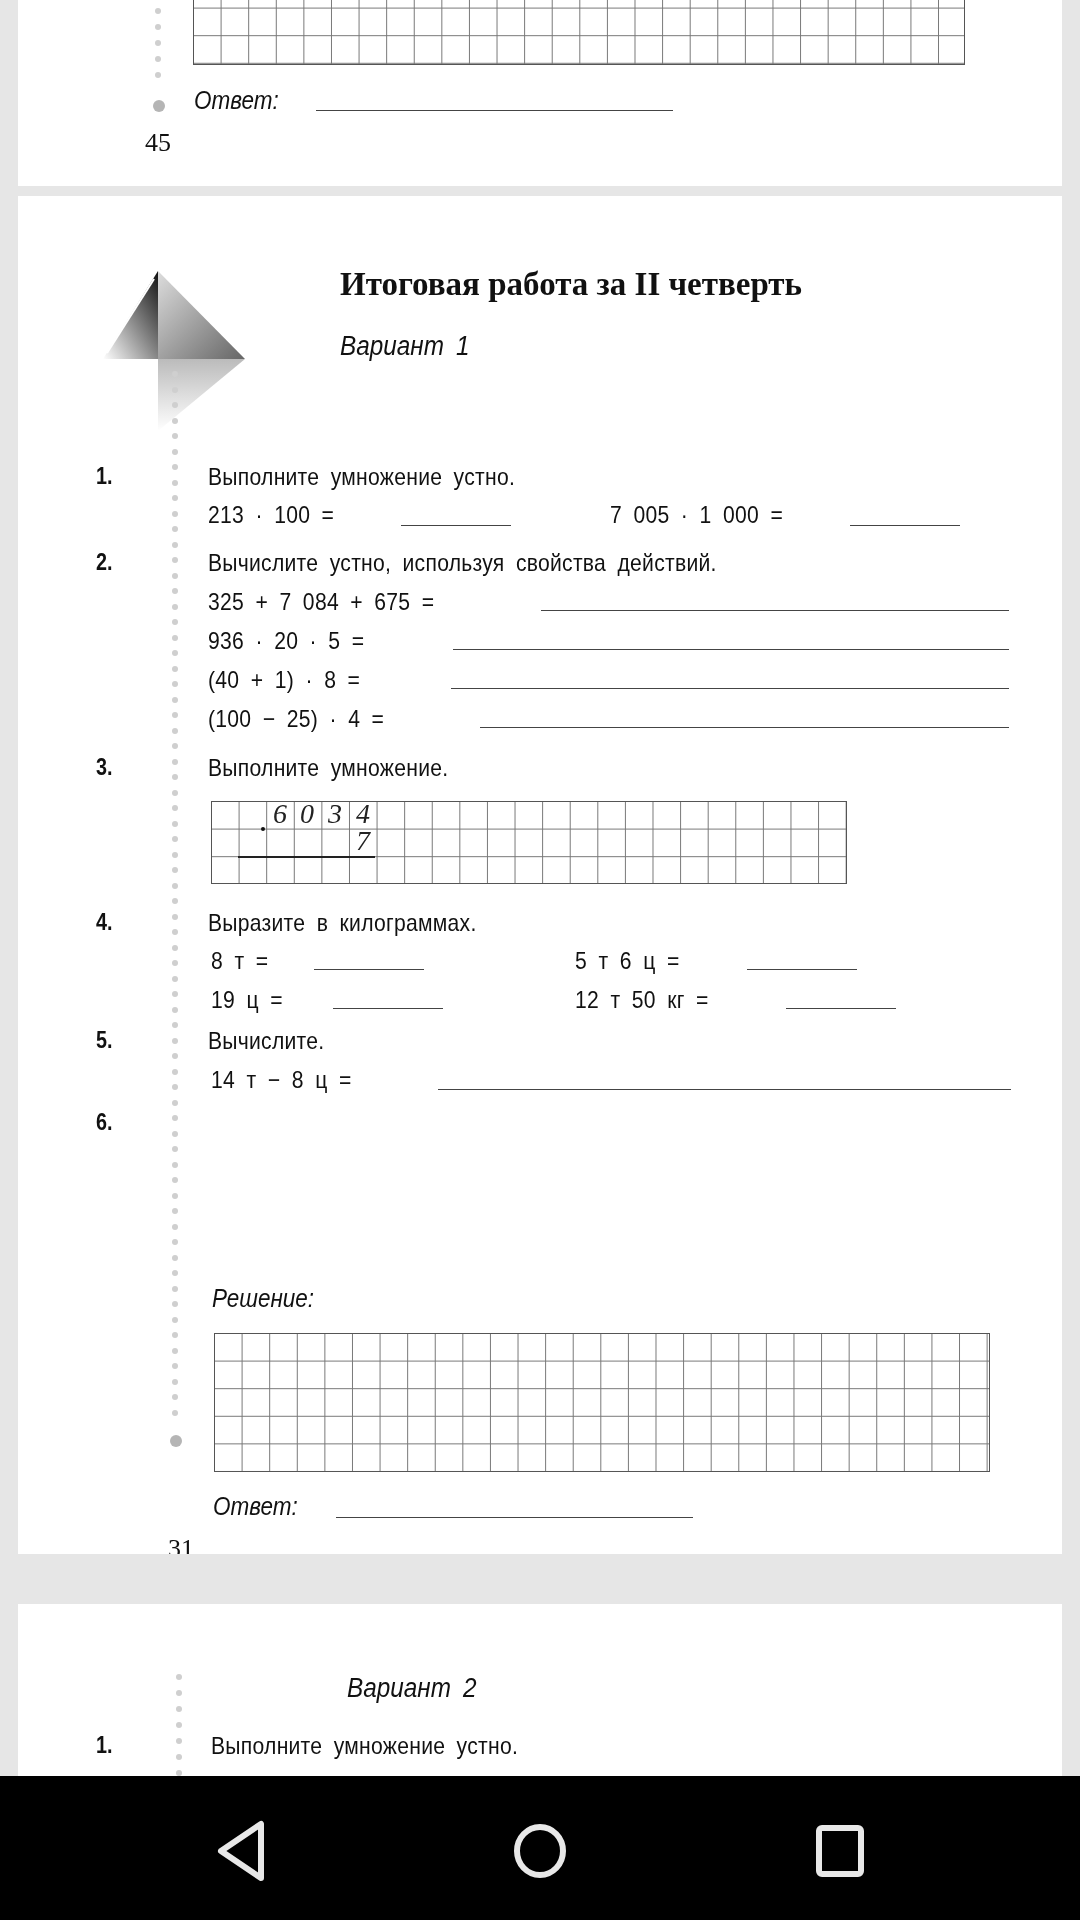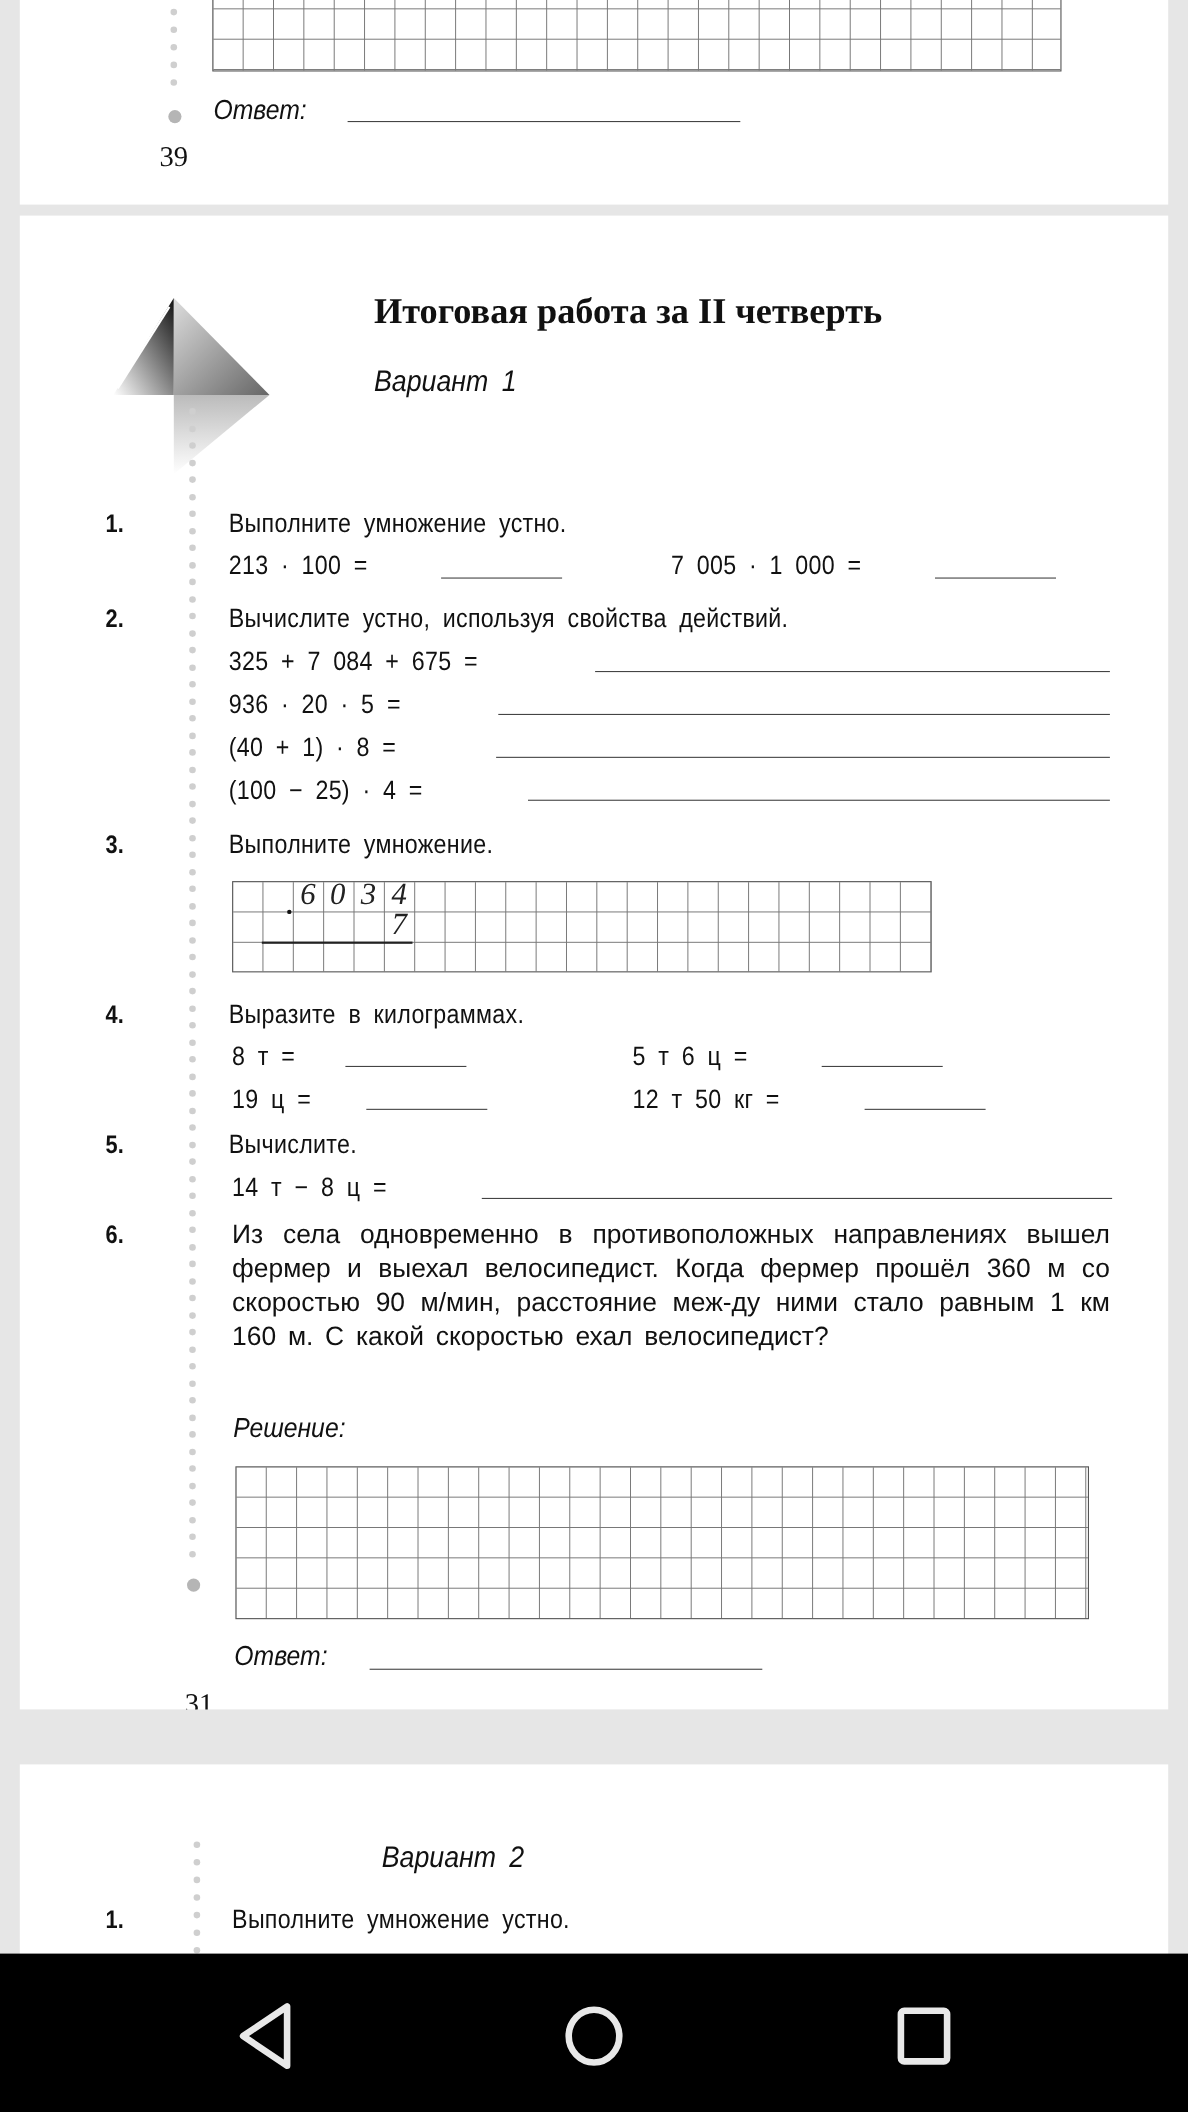--- a/index.html
+++ b/index.html
@@ -37,21 +37,21 @@
     <div class="dot" style="top:8px"></div>
     <div class="dot" style="top:24px"></div>
     <div class="dot" style="top:40px"></div>
     <div class="dot" style="top:56px"></div>
     <div class="dot" style="top:72px"></div>
     <div class="dot big" style="top:100px"></div>
   </div>
   <div class="grid" style="left:175px; top:-20px; width:772px; height:85px;"></div>
   <span class="ital" style="left:176px; top:86px;">Ответ:</span>
   <div class="blank" style="left:298px; top:110px; width:357px;"></div>
-  <span class="pagenum" style="left:127px; top:128px;">39</span>
+  <span class="pagenum" style="left:127px; top:128px;">45</span>
 </div>
 
 <div class="page p28">
 
   <svg style="position:absolute; left:85px; top:75px;" width="180" height="160" viewBox="0 0 180 160">
     <defs>
       <linearGradient id="gl" x1="1" y1="0" x2="0" y2="1">
         <stop offset="0" stop-color="#111"></stop>
         <stop offset="1" stop-color="#fff"></stop>
       </linearGradient>
@@ -184,21 +184,20 @@
   <div class="blank" style="left:315px; top:812px; width:110px;"></div>
   <span class="txt" style="left:557px; top:790px;">12 т 50 кг =</span>
   <div class="blank" style="left:768px; top:812px; width:110px;"></div>
 
   <span class="num" style="left:78px; top:831px;">5.</span>
   <span class="txt" style="left:190px; top:831px;">Вычислите.</span>
   <span class="txt" style="left:193px; top:870px;">14 т − 8 ц =</span>
   <div class="blank" style="left:420px; top:893px; width:573px;"></div>
 
   <span class="num" style="left:78px; top:913px;">6.</span>
-  <div class="para" style="left:193px; top:911px; width:798px;">Из села одновременно в противоположных направлениях вышел фермер и выехал велосипедист. Когда фермер прошёл 360 м со скоростью 90 м/мин, расстояние меж-ду ними стало равным 1 км 160 м. С какой скоростью ехал велосипедист?</div>
   <span class="ital" style="left:194px; top:1088px;">Решение:</span>
   <div class="grid" style="left:196px; top:1137px; width:776px; height:139px;"></div>
   <span class="ital" style="left:195px; top:1296px;">Ответ:</span>
   <div class="blank" style="left:318px; top:1321px; width:357px;"></div>
   <span class="pagenum" style="left:150px; top:1338px;">31</span>
 </div>
 
 <div class="page p29">
   <div class="dots" style="left:156px; top:70px; height:110px;">
     <div class="dot" style="top:0"></div>

